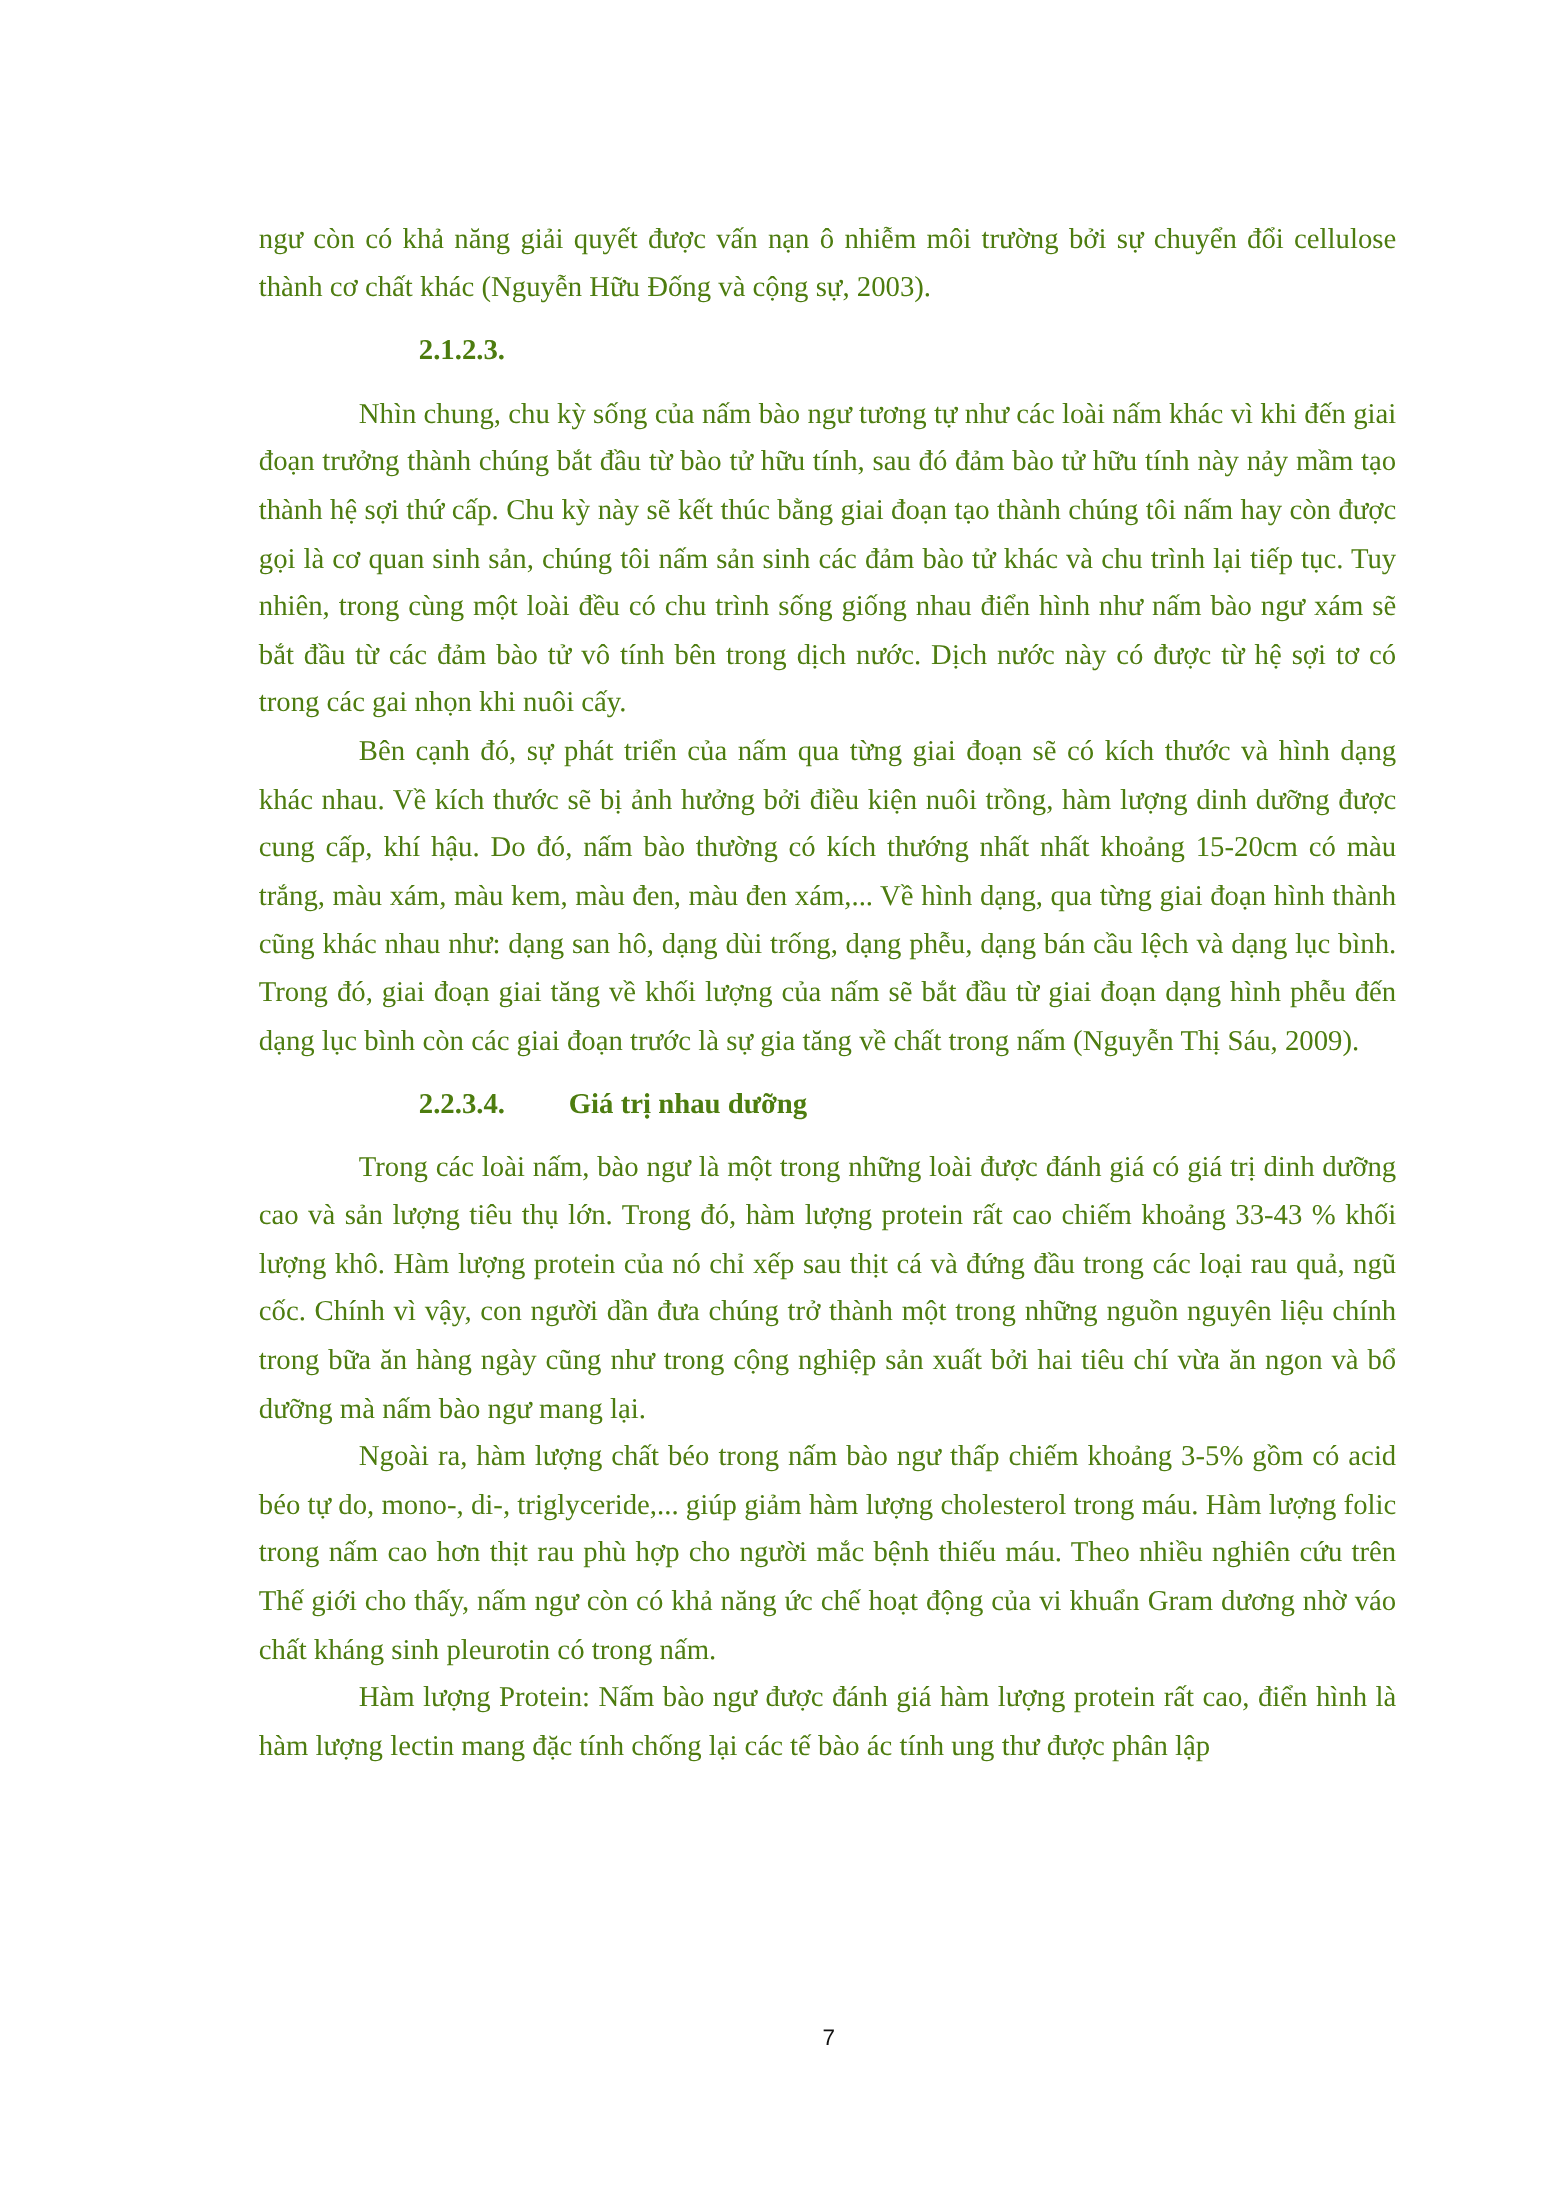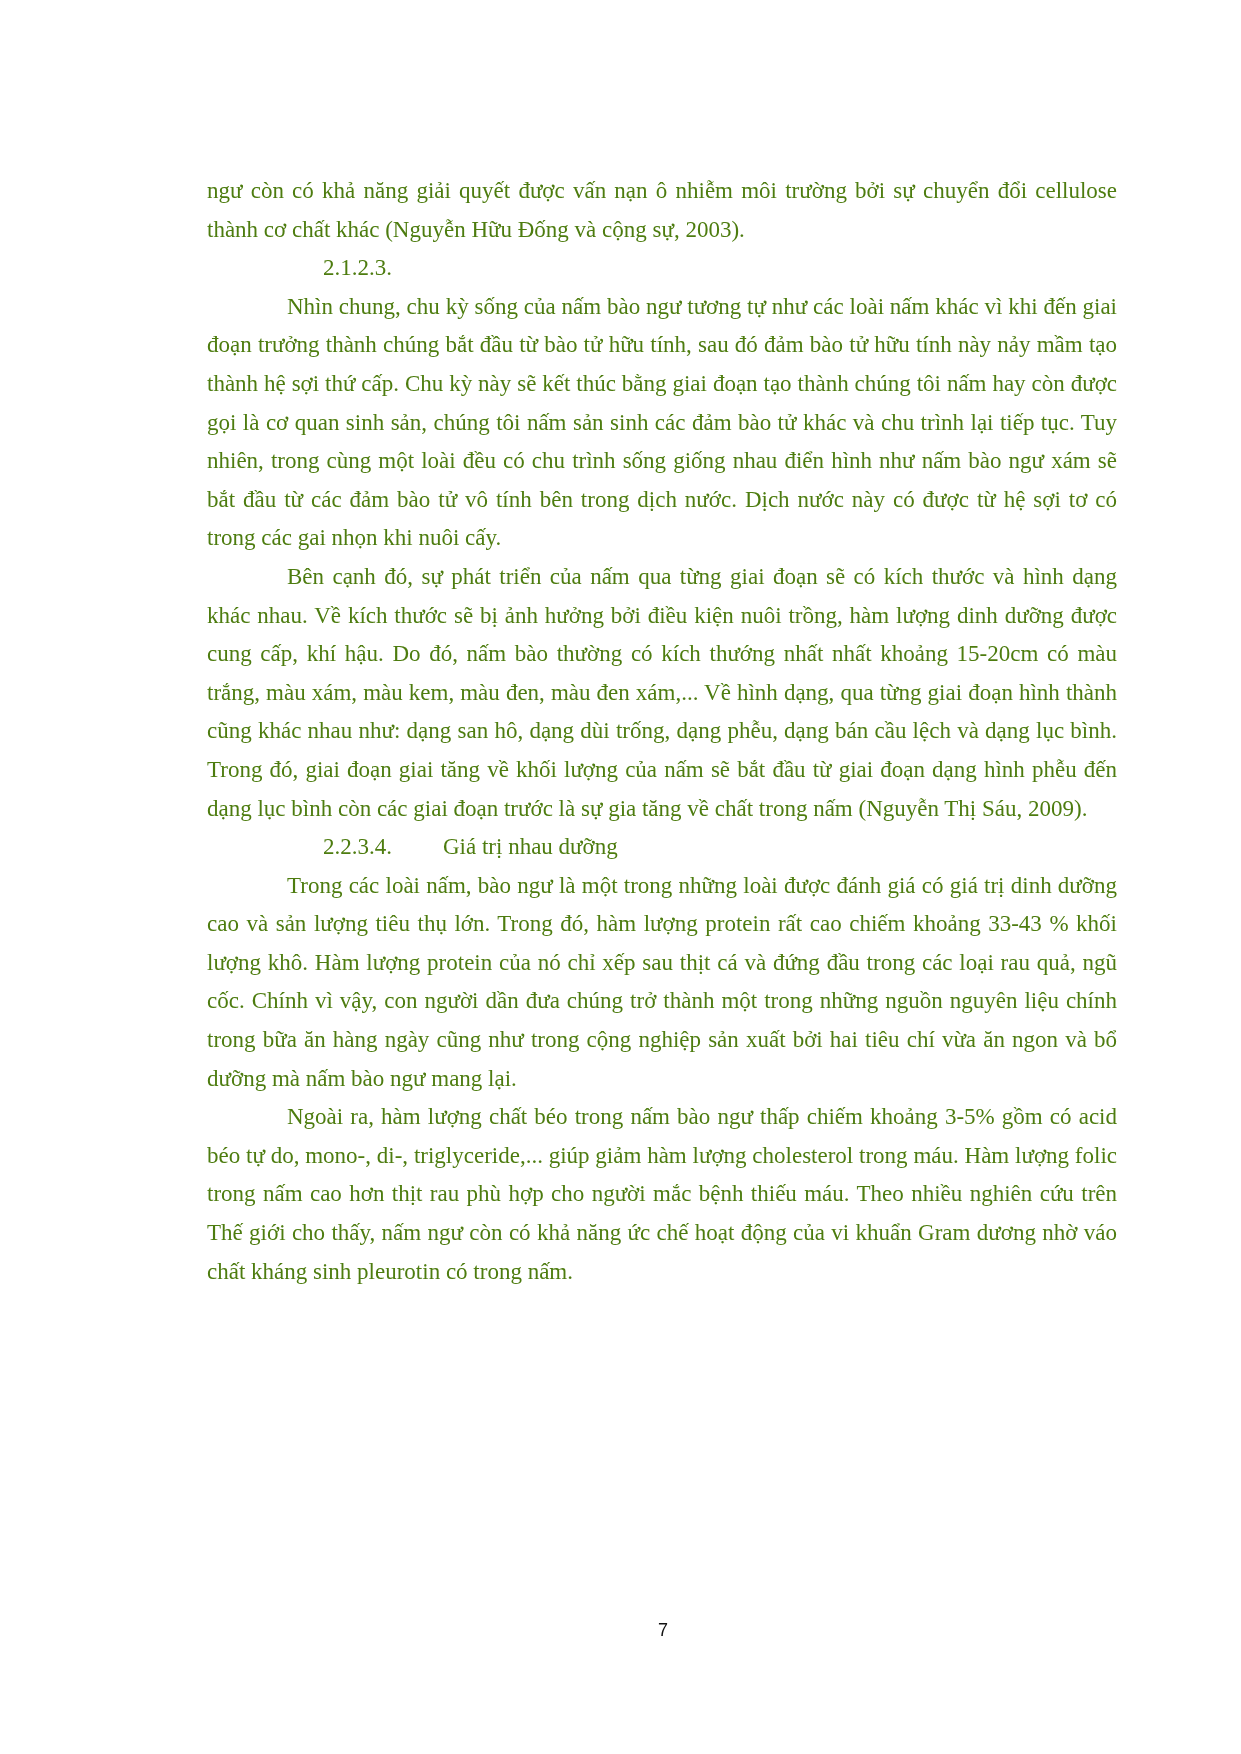--- a/index.html
+++ b/index.html
@@ -5,21 +5,21 @@
   html, body { margin: 0; padding: 0; background: #ffffff; }
   body { width: 1241px; height: 1754px; position: relative; overflow: hidden; }
   .page {
     position: absolute; left: 207px; top: 172px; width: 910px;
     font-family: "Liberation Serif", serif; font-size: 23px; color: #4d7c0f;
     line-height: 38.6px; text-align: justify;
   }
   .p { margin: 0; }
   .p.indent { text-indent: 80px; }
   .heading {
-    margin: 0; font-weight: normal; display: flex; height: 38.6px;
+    margin: 12px; font-weight: bold; display: flex; height: 38.6px;
   }
   .heading .num { display: inline-block; width: 120px; padding-left: 116px; }
   .heading .title { display: inline-block; }
   .page-number {
     position: absolute; left: 0; width: 1241px; top: 1620px;
     text-align: center; font-family: "Liberation Sans", sans-serif;
     font-size: 18px; color: #111;
     padding-left: 85px; box-sizing: border-box;
   }
 </style>
@@ -36,15 +36,16 @@
   <p class="p indent">Nhìn chung, chu kỳ sống của nấm bào ngư tương tự như các loài nấm khác vì khi đến giai đoạn trưởng thành chúng bắt đầu từ bào tử hữu tính, sau đó đảm bào tử hữu tính này nảy mầm tạo thành hệ sợi thứ cấp. Chu kỳ này sẽ kết thúc bằng giai đoạn tạo thành chúng tôi nấm hay còn được gọi là cơ quan sinh sản, chúng tôi nấm sản sinh các đảm bào tử khác và chu trình lại tiếp tục. Tuy nhiên, trong cùng một loài đều có chu trình sống giống nhau điển hình như nấm bào ngư xám sẽ bắt đầu từ các đảm bào tử vô tính bên trong dịch nước. Dịch nước này có được từ hệ sợi tơ có trong các gai nhọn khi nuôi cấy.</p>
   <p class="p indent">Bên cạnh đó, sự phát triển của nấm qua từng giai đoạn sẽ có kích thước và hình dạng khác nhau. Về kích thước sẽ bị ảnh hưởng bởi điều kiện nuôi trồng, hàm lượng dinh dưỡng được cung cấp, khí hậu. Do đó, nấm bào thường có kích thướng nhất nhất khoảng 15-20cm có màu trắng, màu xám, màu kem, màu đen, màu đen xám,... Về hình dạng, qua từng giai đoạn hình thành cũng khác nhau như: dạng san hô, dạng dùi trống, dạng phễu, dạng bán cầu lệch và dạng lục bình. Trong đó, giai đoạn giai tăng về khối lượng của nấm sẽ bắt đầu từ giai đoạn dạng hình phễu đến dạng lục bình còn các giai đoạn trước là sự gia tăng về chất trong nấm (Nguyễn Thị Sáu, 2009).</p>
 
   <div class="heading">
     <span class="num">2.2.3.4.</span>
     <span class="title">Giá trị nhau dưỡng</span>
   </div>
 
   <p class="p indent">Trong các loài nấm, bào ngư là một trong những loài được đánh giá có giá trị dinh dưỡng cao và sản lượng tiêu thụ lớn. Trong đó, hàm lượng protein rất cao chiếm khoảng 33-43 % khối lượng khô. Hàm lượng protein của nó chỉ xếp sau thịt cá và đứng đầu trong các loại rau quả, ngũ cốc. Chính vì vậy, con người dần đưa chúng trở thành một trong những nguồn nguyên liệu chính trong bữa ăn hàng ngày cũng như trong cộng nghiệp sản xuất bởi hai tiêu chí vừa ăn ngon và bổ dưỡng mà nấm bào ngư mang lại.</p>
   <p class="p indent">Ngoài ra, hàm lượng chất béo trong nấm bào ngư thấp chiếm khoảng 3-5% gồm có acid béo tự do, mono-, di-, triglyceride,... giúp giảm hàm lượng cholesterol trong máu. Hàm lượng folic trong nấm cao hơn thịt rau phù hợp cho người mắc bệnh thiếu máu. Theo nhiều nghiên cứu trên Thế giới cho thấy, nấm ngư còn có khả năng ức chế hoạt động của vi khuẩn Gram dương nhờ váo chất kháng sinh pleurotin có trong nấm.</p>
+  <p class="p indent">Hàm lượng Protein: Nấm bào ngư được đánh giá hàm lượng protein rất cao, điển hình là hàm lượng lectin mang đặc tính chống lại các tế bào ác tính ung thư được phân lập</p>
 </div>
 
 <div class="page-number">7</div>
 
 </body></html>

